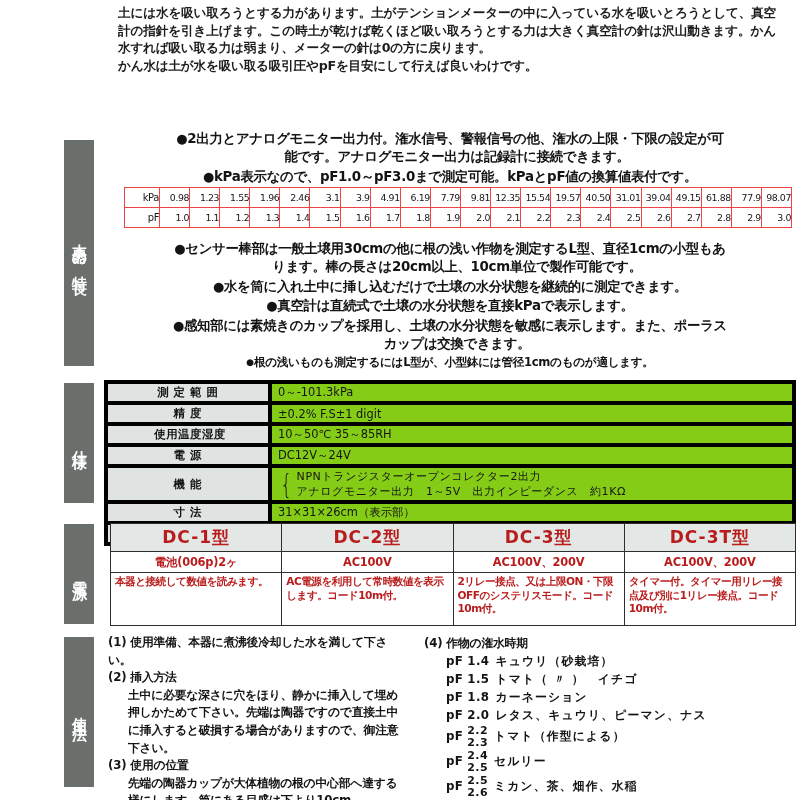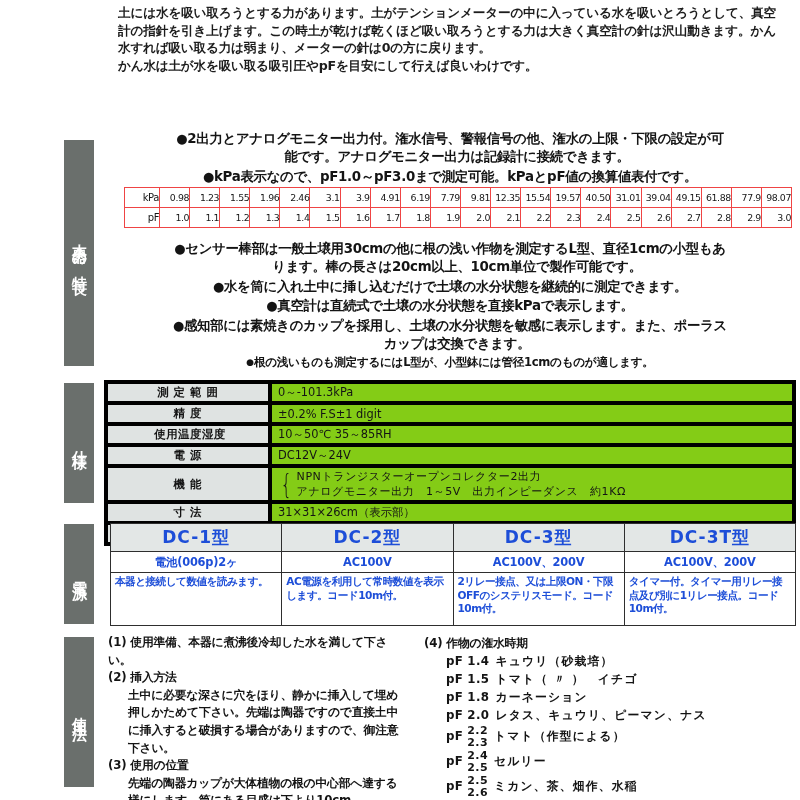--- a/index.html
+++ b/index.html
@@ -179,21 +179,21 @@
   table.power {
     border-collapse: collapse;
     width: 100%;
     table-layout: fixed;
   }
   table.power td {
     border: 1px solid #2e2e2e;
     text-align: center;
     vertical-align: top;
     padding: 2px 4px;
-    color: #1d4ed8;
+    color: #b91c1c;
   }
   table.power tr.model td {
     background: #e3e7e6;
     font-size: 17px;
     font-weight: 700;
     letter-spacing: 1px;
     height: 22px;
     vertical-align: middle;
   }
   table.power tr.volt td {

